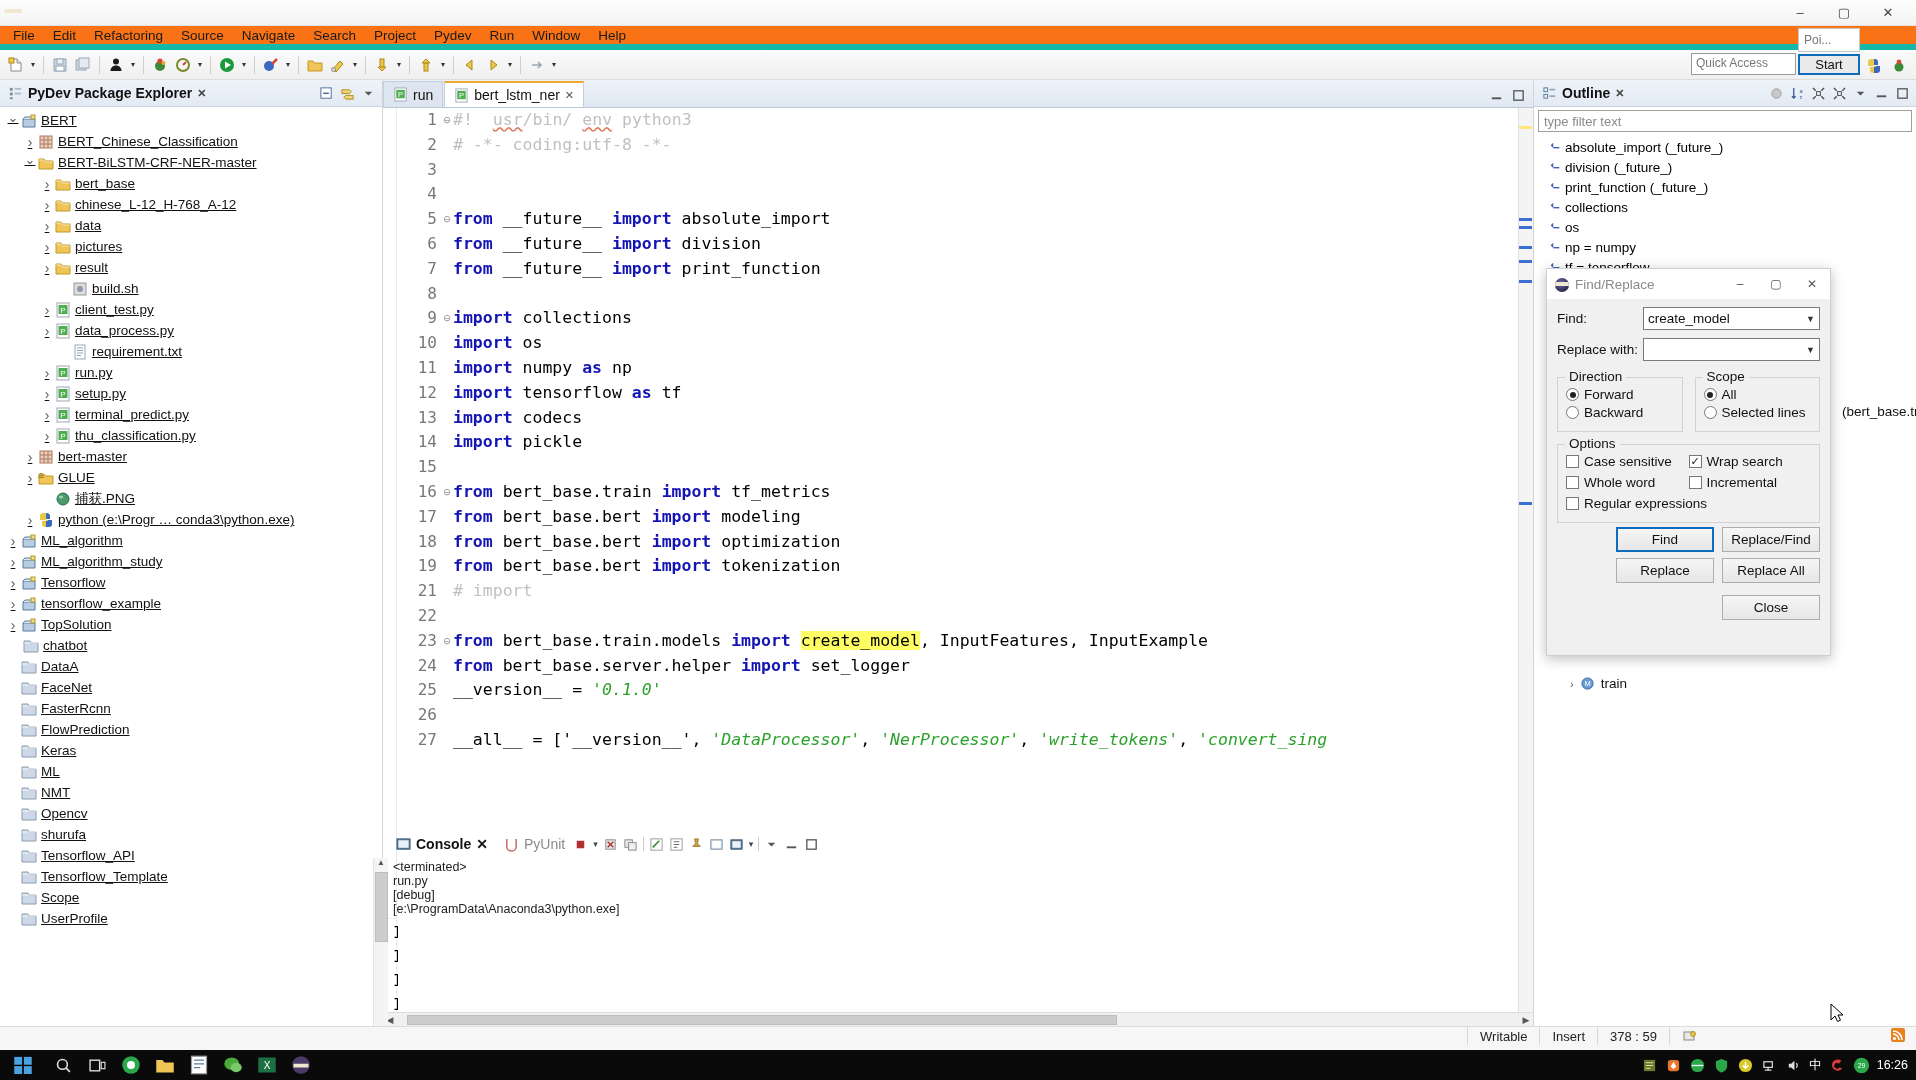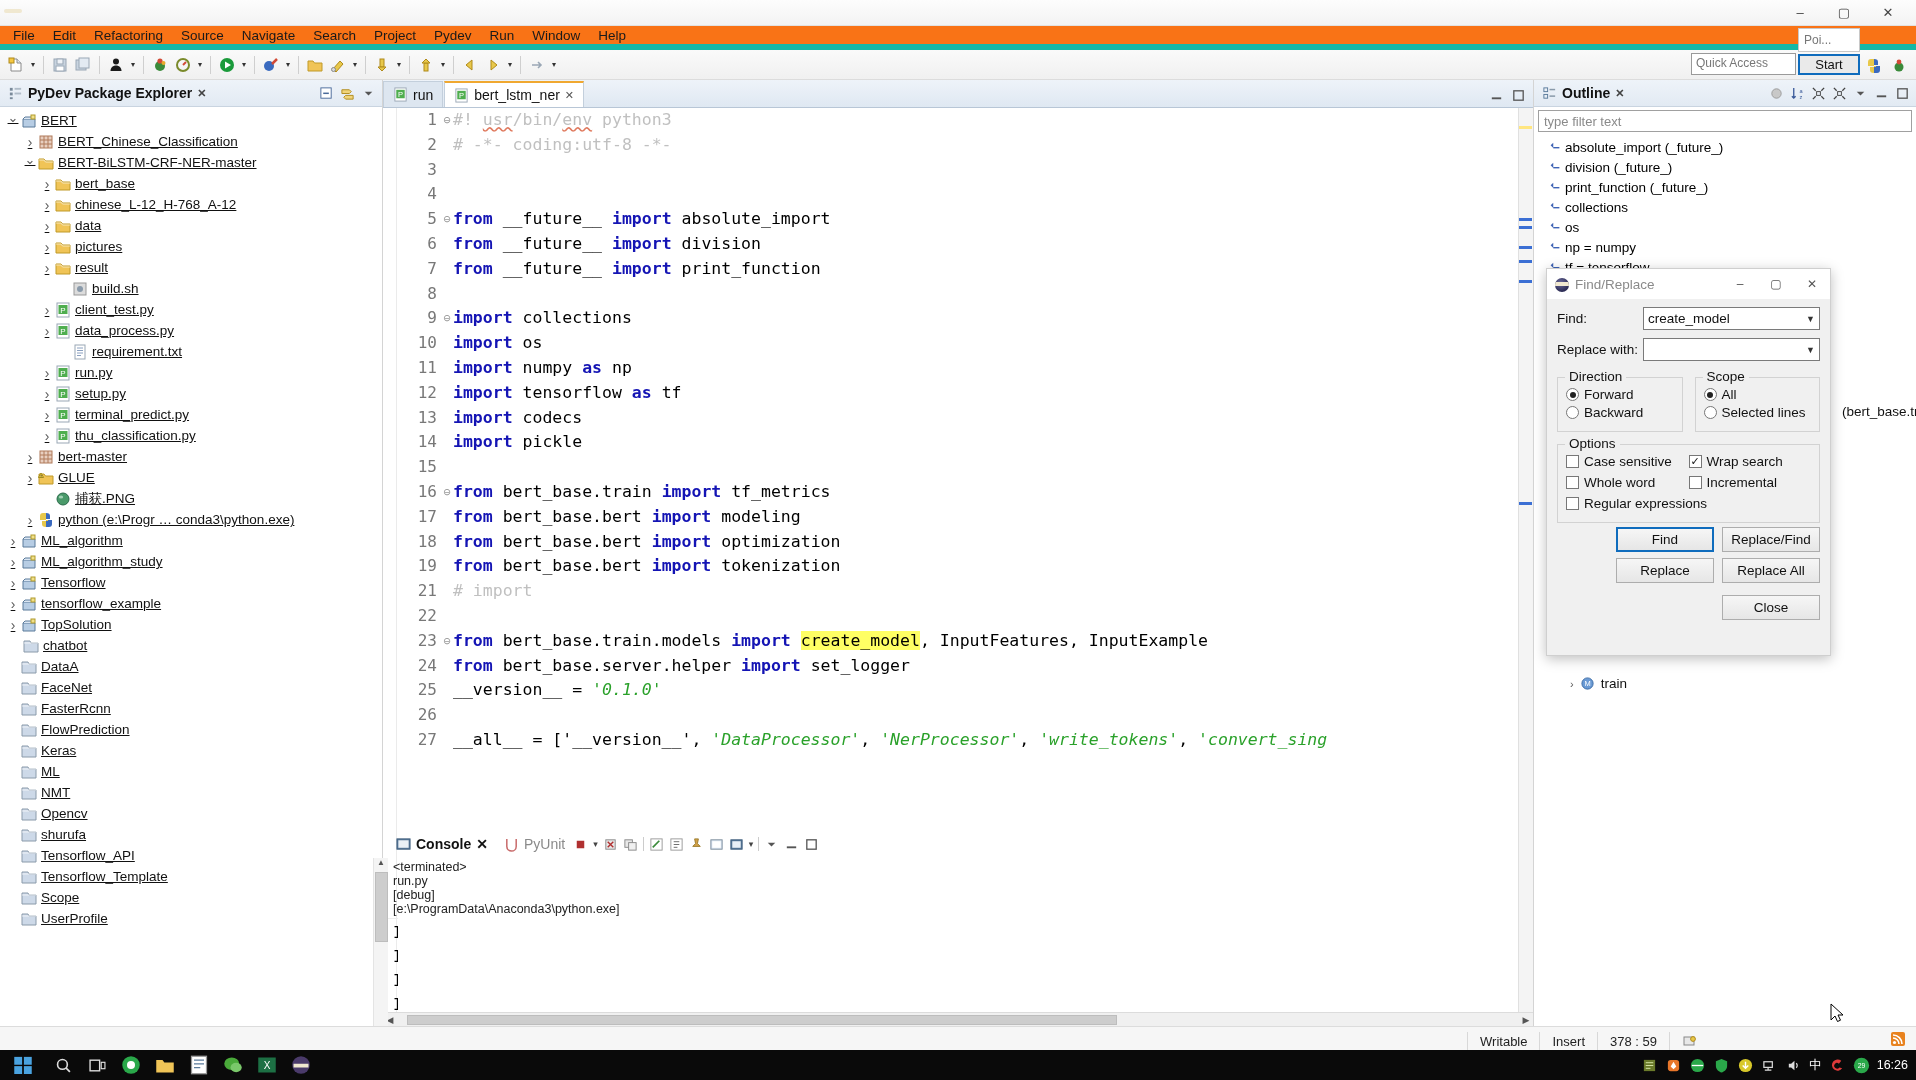--- a/index.html
+++ b/index.html
@@ -113,21 +113,21 @@
   .code-area{ flex:1; position:relative; overflow:hidden;
     font-family:"DejaVu Sans Mono","Liberation Mono",monospace; font-size:16.5px; line-height:24.8px;}
   .cline{ display:flex; height:24.8px; align-items:center; white-space:pre; }
   .lnum{ width:44px; text-align:right; color:#787878; padding-right:4px; flex:none; font-size:16px;}
   .fold{ width:12px; flex:none; color:#9a9a9a; font-size:12px; text-align:center;}
   .ctext{ color:#000; }
   .kw{ color:#1414b4; font-weight:bold; }
   .cm{ color:#c0c0c0; }
   .str{ color:#2aa12a; font-style:italic;}
   .hl{ background:#ffff64; }
-  .squig{ text-decoration: underline wavy #e07a5f; text-decoration-skip-ink:none;}
+  .squig{ text-decoration: underline wavy #e07a5f; text-decoration-skip-ink:none;margin-left:10px;}
 
   .ruler{ position:absolute; right:0; top:0; width:15px; height:100%; background:#f4f4f4; border-left:1px solid #e0e0e0;}
   .rmark{ position:absolute; right:1px; width:13px; height:3px; }
   .edit-scroll-h{ height:14px; background:#f0f0f0; border-top:1px solid #dcdcdc; display:flex; align-items:center;}
   .sc-arrow{ width:14px; text-align:center; font-size:9px; color:#555;}
   .sc-track{ flex:1; height:12px; background:#f0f0f0; position:relative;}
   .sc-thumb{ position:absolute; left:10px; top:1px; height:10px; background:#cdcdcd; border:1px solid #bdbdbd;}
 
   
   .right-panel{ width:383px; background:#fff; border-left:1px solid #d4d4d4; display:flex; flex-direction:column;}
@@ -184,21 +184,21 @@
   .opt-grid .check{ width:50%;}
   .opt-grid .check.full{ width:100%;}
   .btnrow{ display:flex; justify-content:flex-end; gap:8px; margin-top:4px;}
   .dbtn{ width:98px; height:25px; background:linear-gradient(#f6f6f6,#e6e6e6); border:1px solid #adadad;
          display:flex; align-items:center; justify-content:center; font-size:13.5px;}
   .dbtn.primary{ border:2px solid #0f6cbd; }
 
   
   .statusbar{
     position:absolute; left:0; right:0; bottom:30px; height:24px; background:#f6f6f6;
-    border-top:1px solid #dcdcdc; display:flex; align-items:flex-end; font-size:13px; color:#222;
+    border-top:1px solid #dcdcdc; display:flex; align-items:flex-start; font-size:13px; color:#222;
   }
   .st-cell{ padding:0 12px; border-left:1px solid #d8d8d8; height:18px; display:flex; align-items:center;}
 
   
   .taskbar{ position:absolute; left:0; right:0; bottom:0; height:30px; background:#0a0a0a; display:flex; align-items:center;}
   .tb-start{ width:46px; height:30px; display:flex; align-items:center; justify-content:center;}
   .tb-app{ width:34px; height:30px; display:flex; align-items:center; justify-content:center;}
   .tray{ margin-left:auto; display:flex; align-items:center; gap:7px; padding-right:8px; color:#fff; font-size:12.5px;}
   .tray-ic{ width:17px; height:17px; display:flex; align-items:center; justify-content:center;}
 

